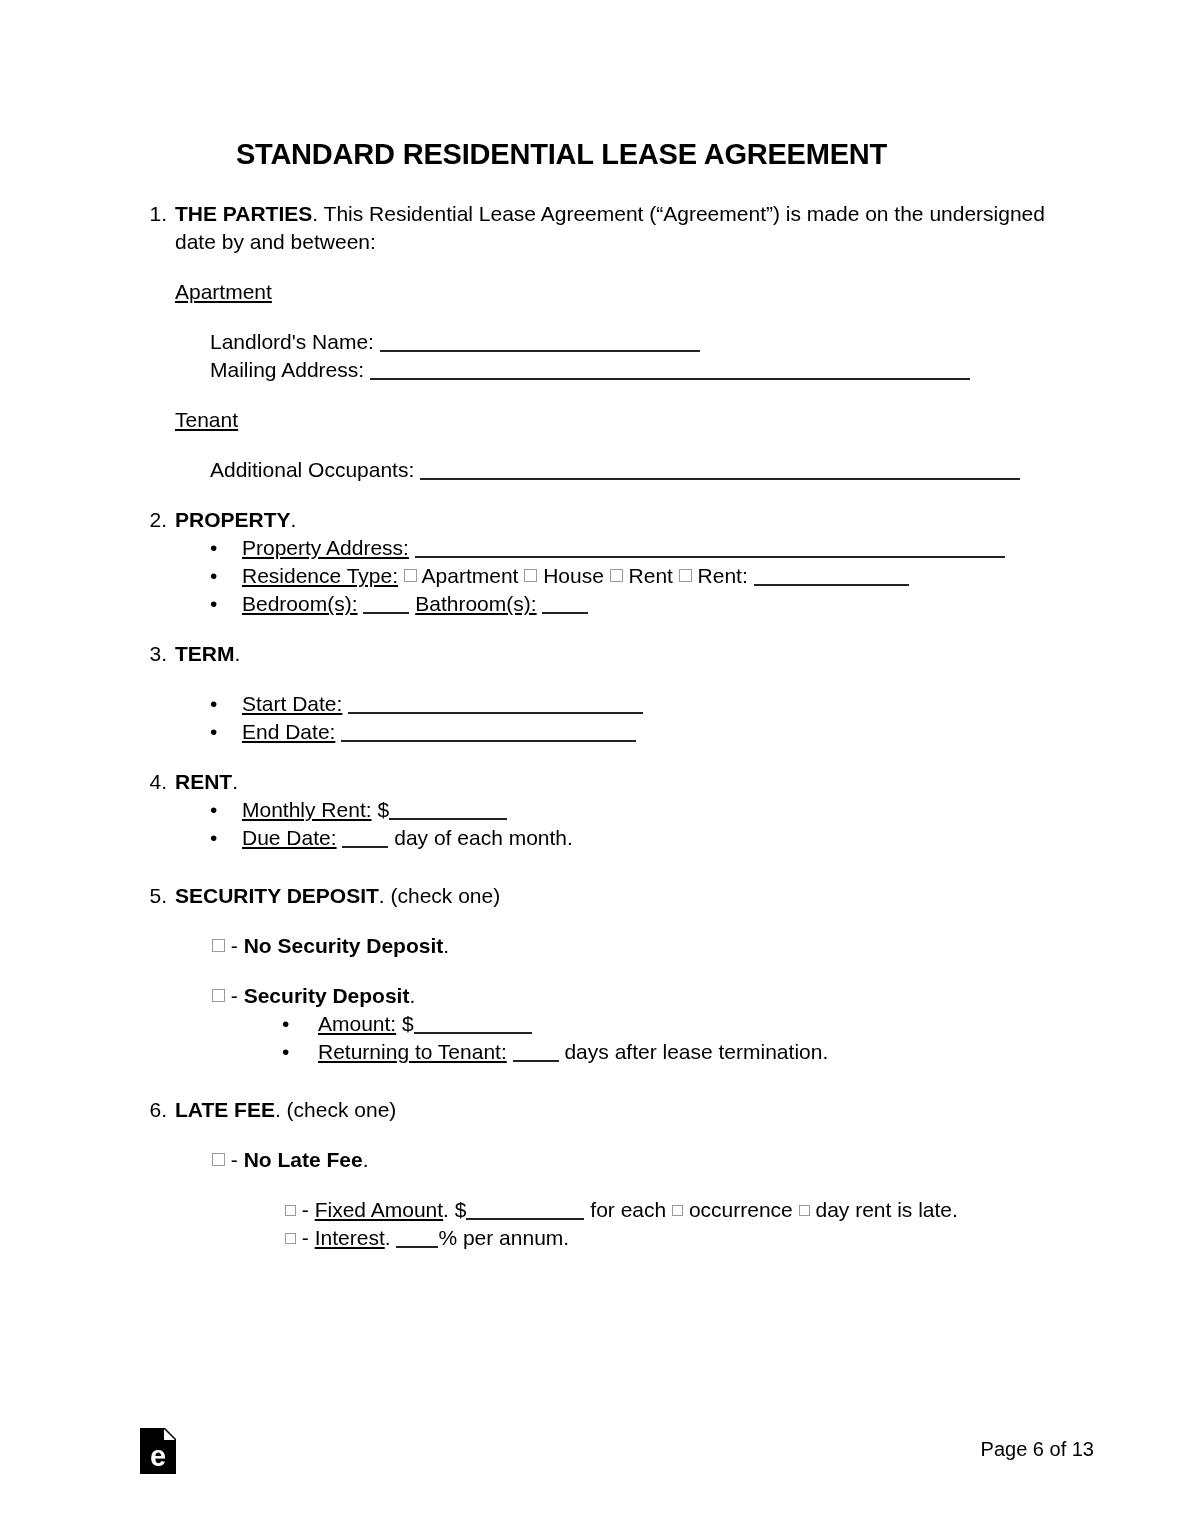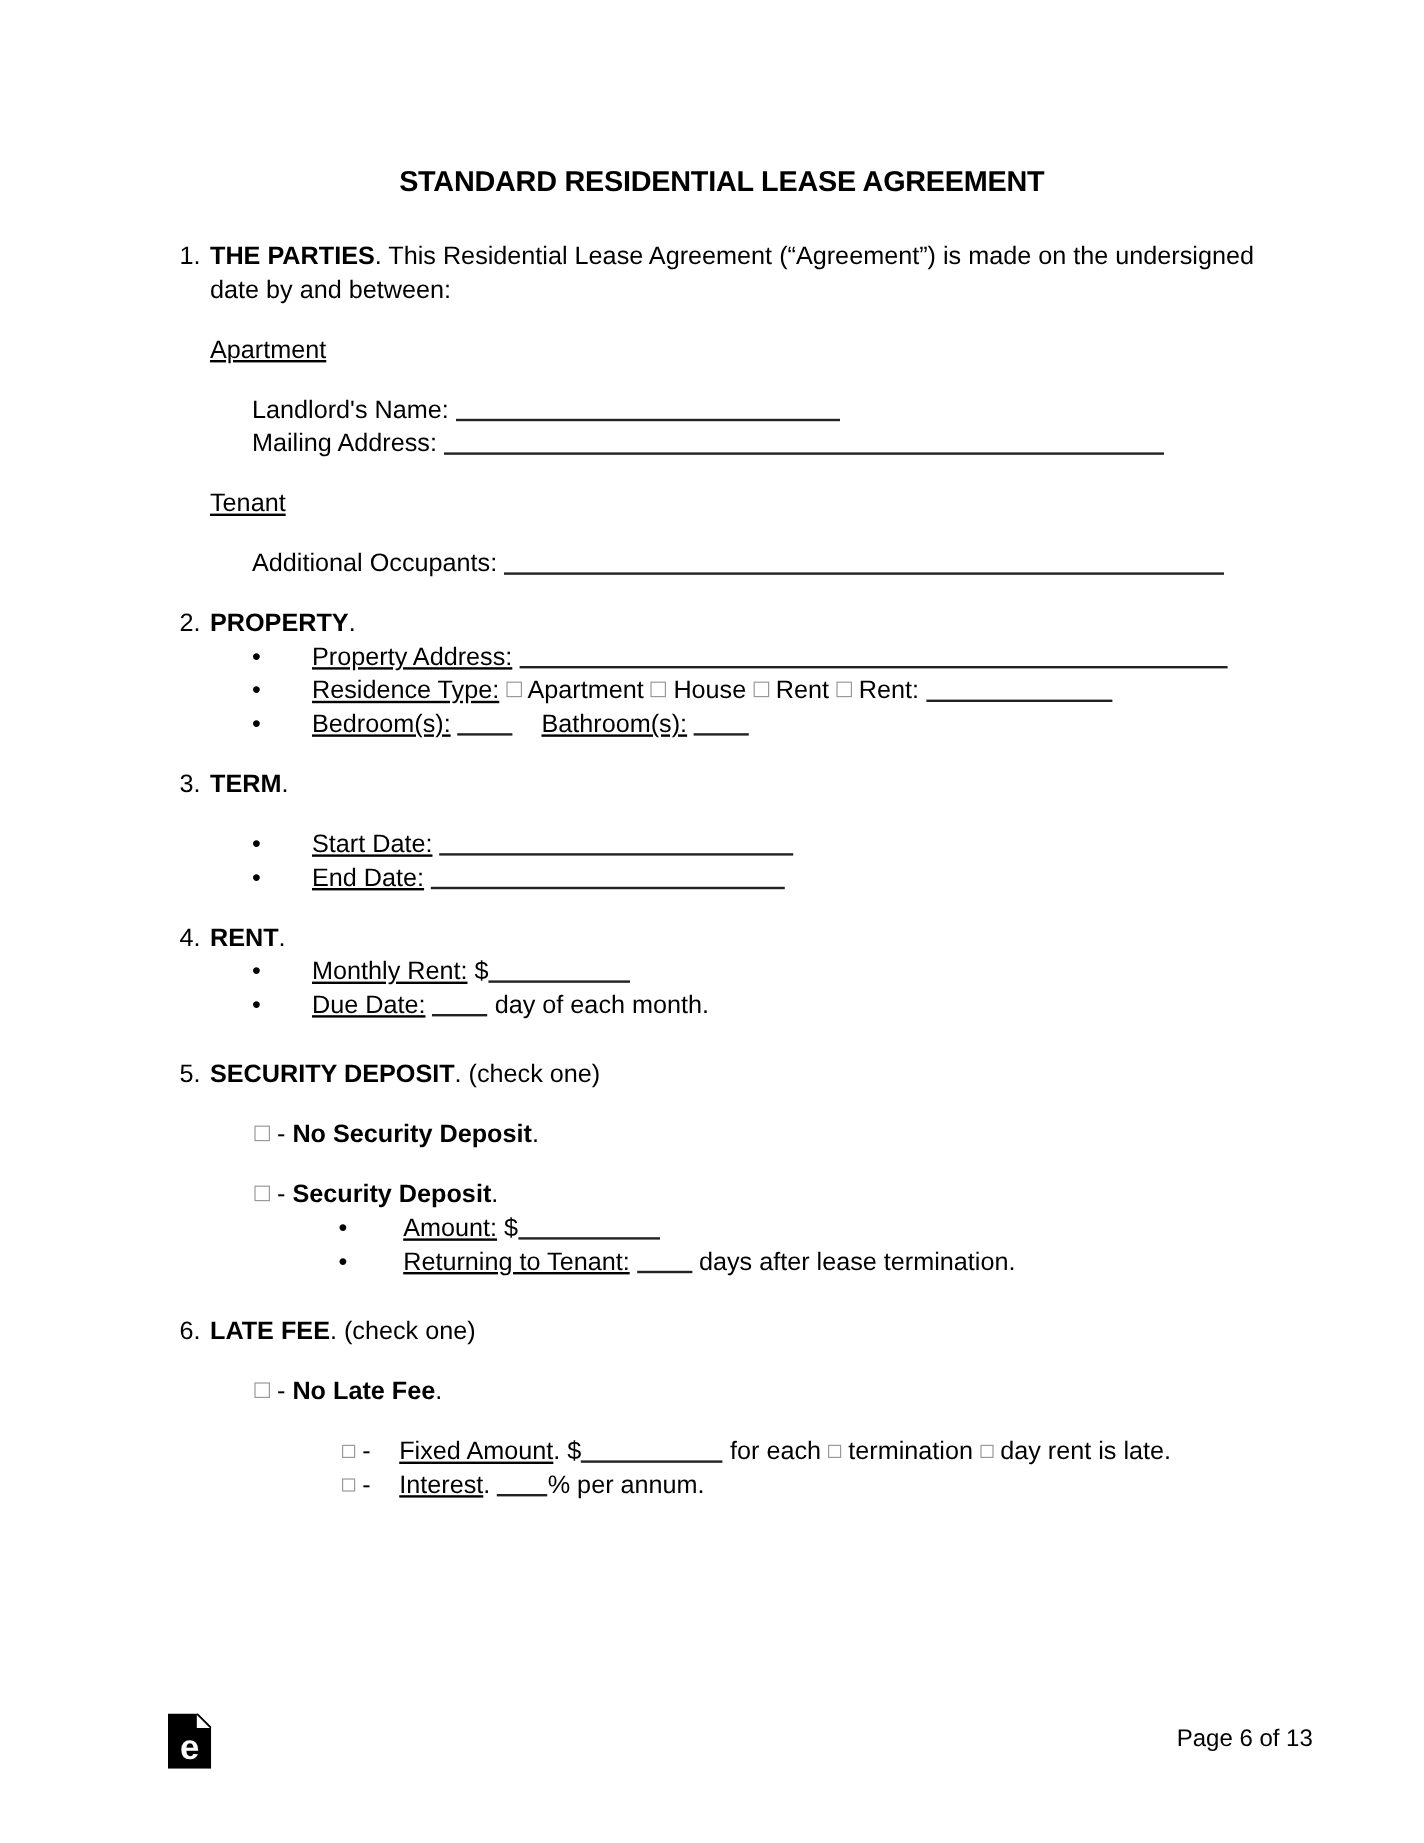--- a/index.html
+++ b/index.html
@@ -18,24 +18,23 @@
     background: #ffffff;
     overflow: hidden;
     box-sizing: border-box;
   }
   .doc-title {
     position: absolute;
     left: 0;
     top: 138px;
     width: 1123px;
     text-align: center;
-    font-size: 24px;
+    font-size: 29px;
     font-weight: bold;
     letter-spacing: -0.2px;
-    padding-left: 40px;
   }
   .body-area {
     position: absolute;
     left: 140px;
     top: 200px;
     width: 920px;
     font-size: 21px;
     line-height: 28px;
   }
 
@@ -80,21 +79,21 @@
   }
   .bul2 > .dot {
     position: absolute;
     left: 142px;
     top: 0;
   }
 
   .optline { padding-left: 72px; }
   .optline-sub { padding-left: 145px; }
 
-  .u  { text-decoration: underline; margin-left: 18px; }
+  .u  { text-decoration: underline; }
   .b  { font-weight: bold; }
 
   
   .box {
     display: inline-block;
     width: 13px;
     height: 13px;
     border: 1px solid #9a9a9a;
     box-sizing: border-box;
     vertical-align: 1px;
@@ -317,21 +316,21 @@
     <div class="gap-md"></div>
 
 
     <div class="optline-sub">
       <span class="box sm"></span>
       <span>-</span>
       <span class="u">Fixed Amount</span><span>.</span>
       <span>$</span><span class="line s"></span>
       <span>for each</span>
       <span class="box sm"></span>
-      <span>termination</span>
+      <span>occurrence</span>
       <span class="box sm"></span>
       <span>day rent is late.</span>
     </div>
 
     <div class="optline-sub">
       <span class="box sm"></span>
       <span>-</span>
       <span class="u">Interest</span><span>.</span>
       <span class="line tiny"></span><span>% per annum.</span>
     </div>

